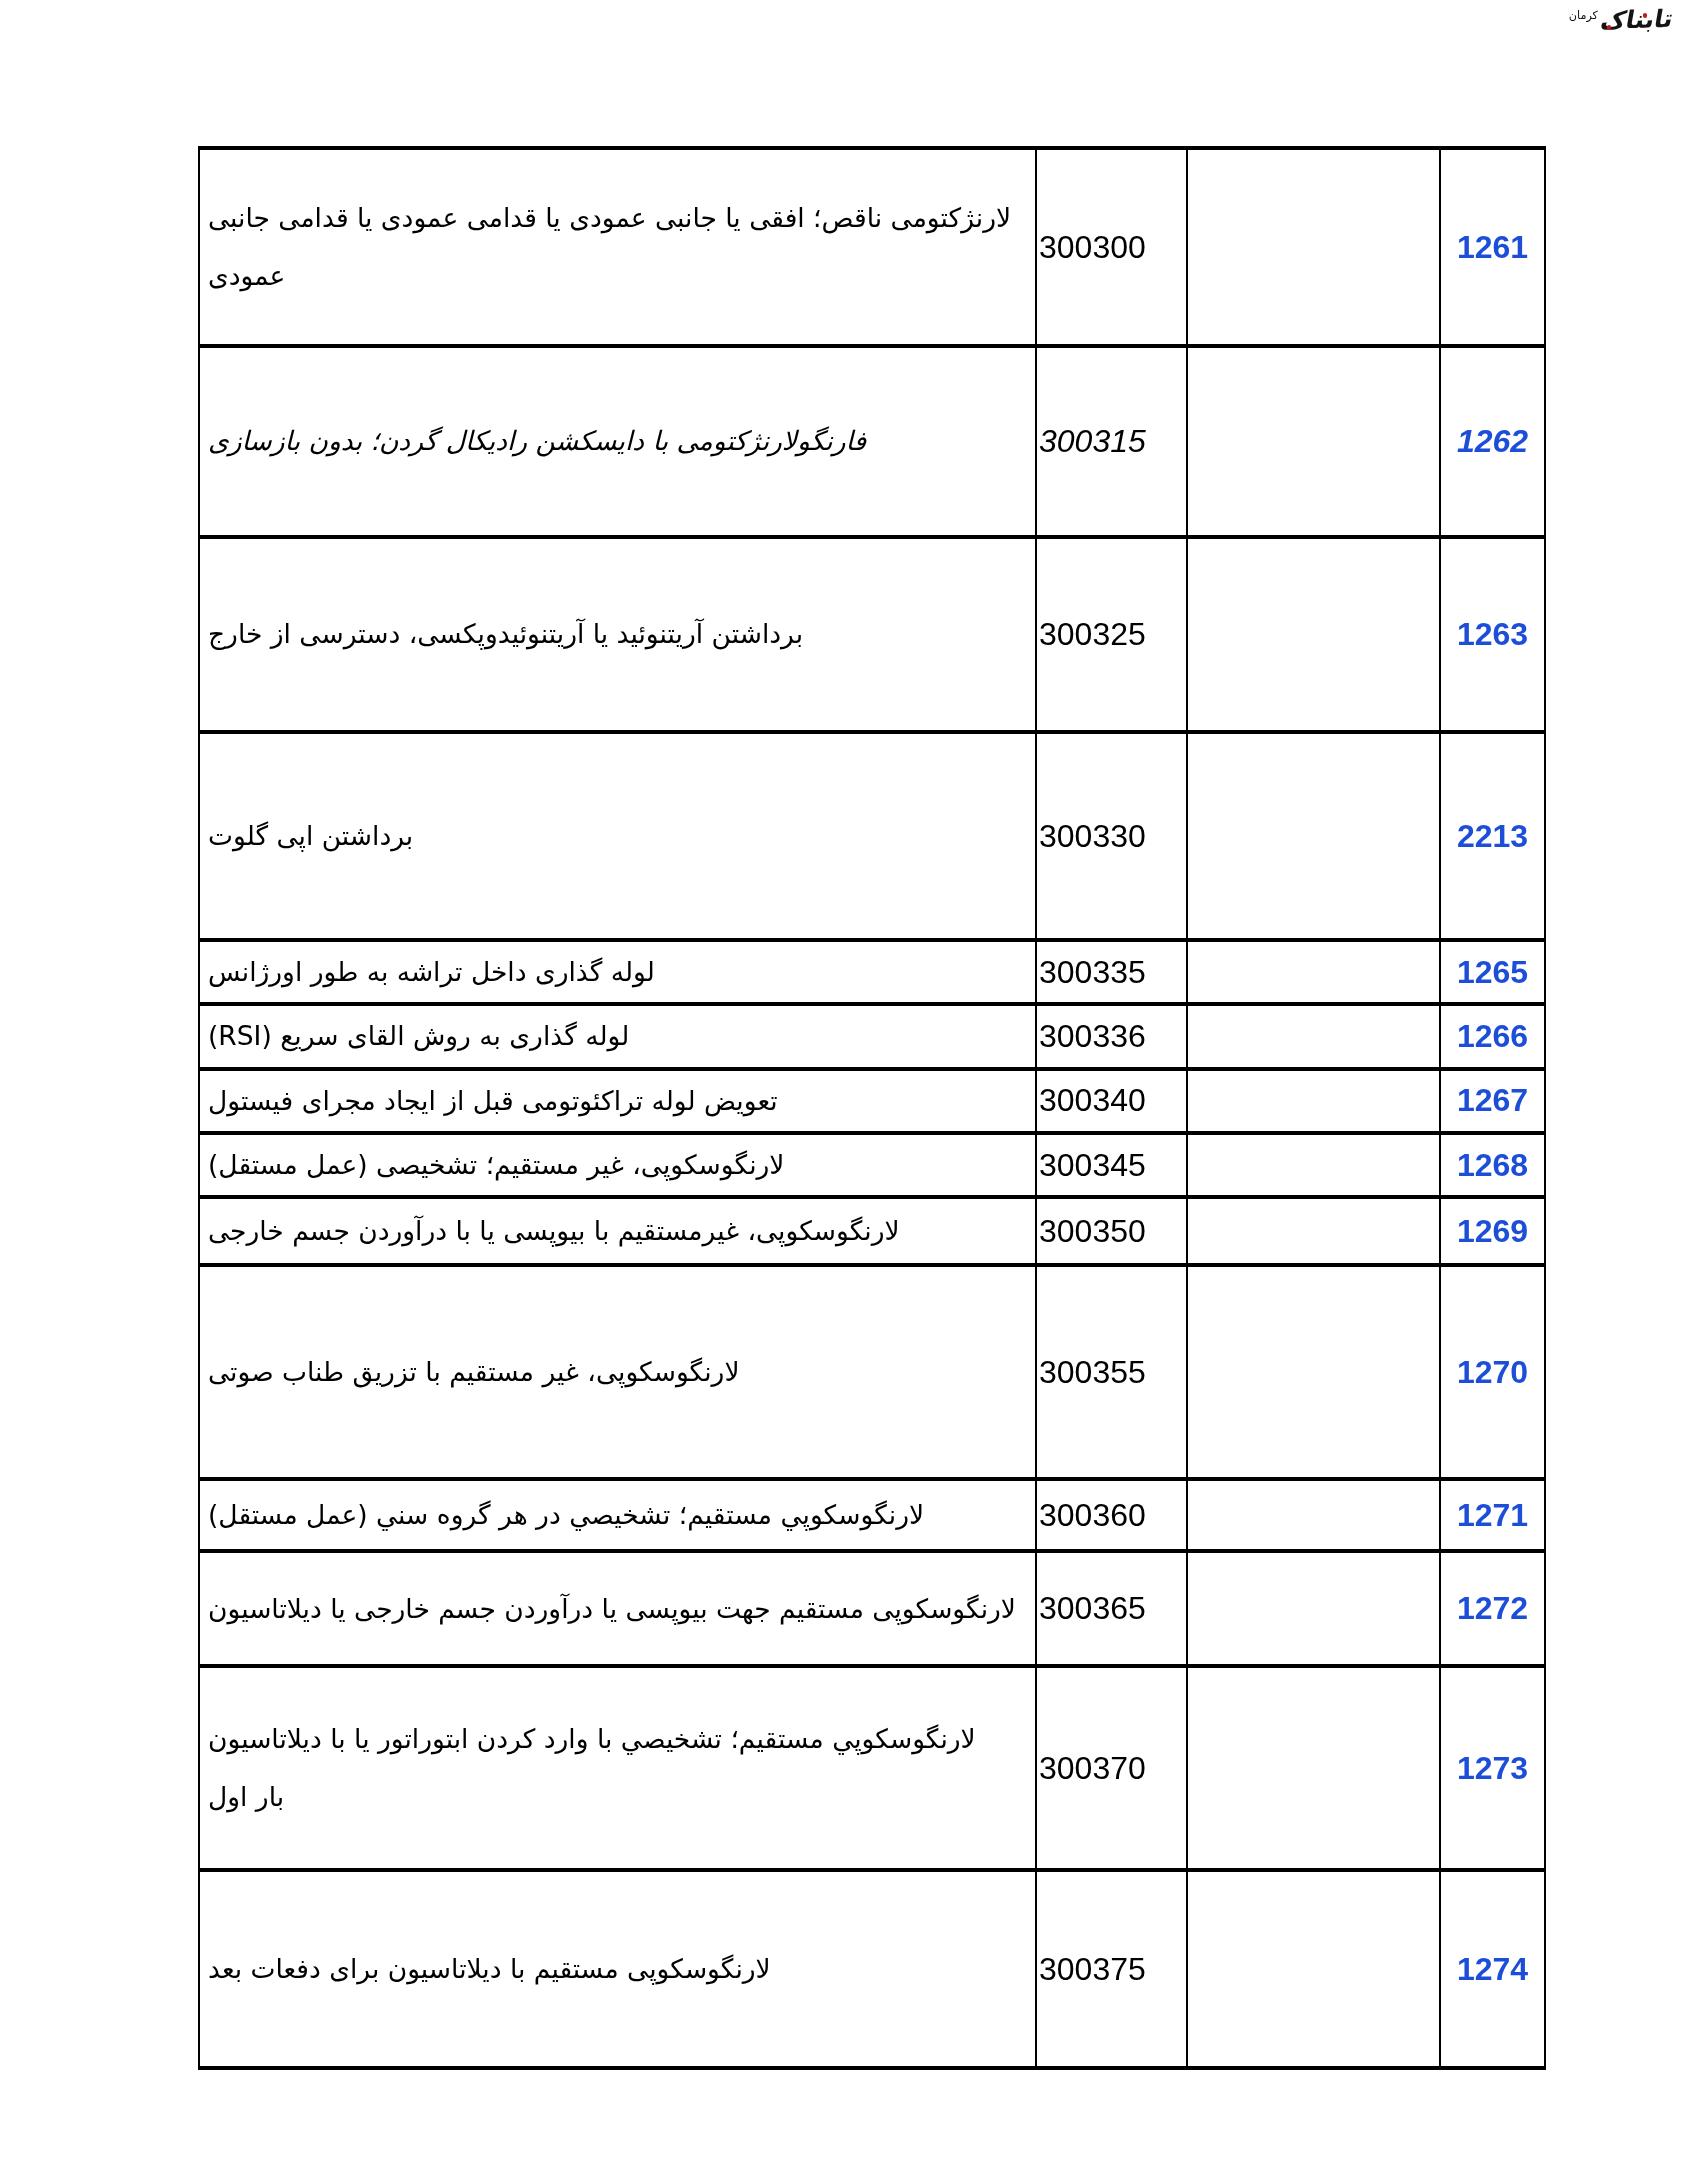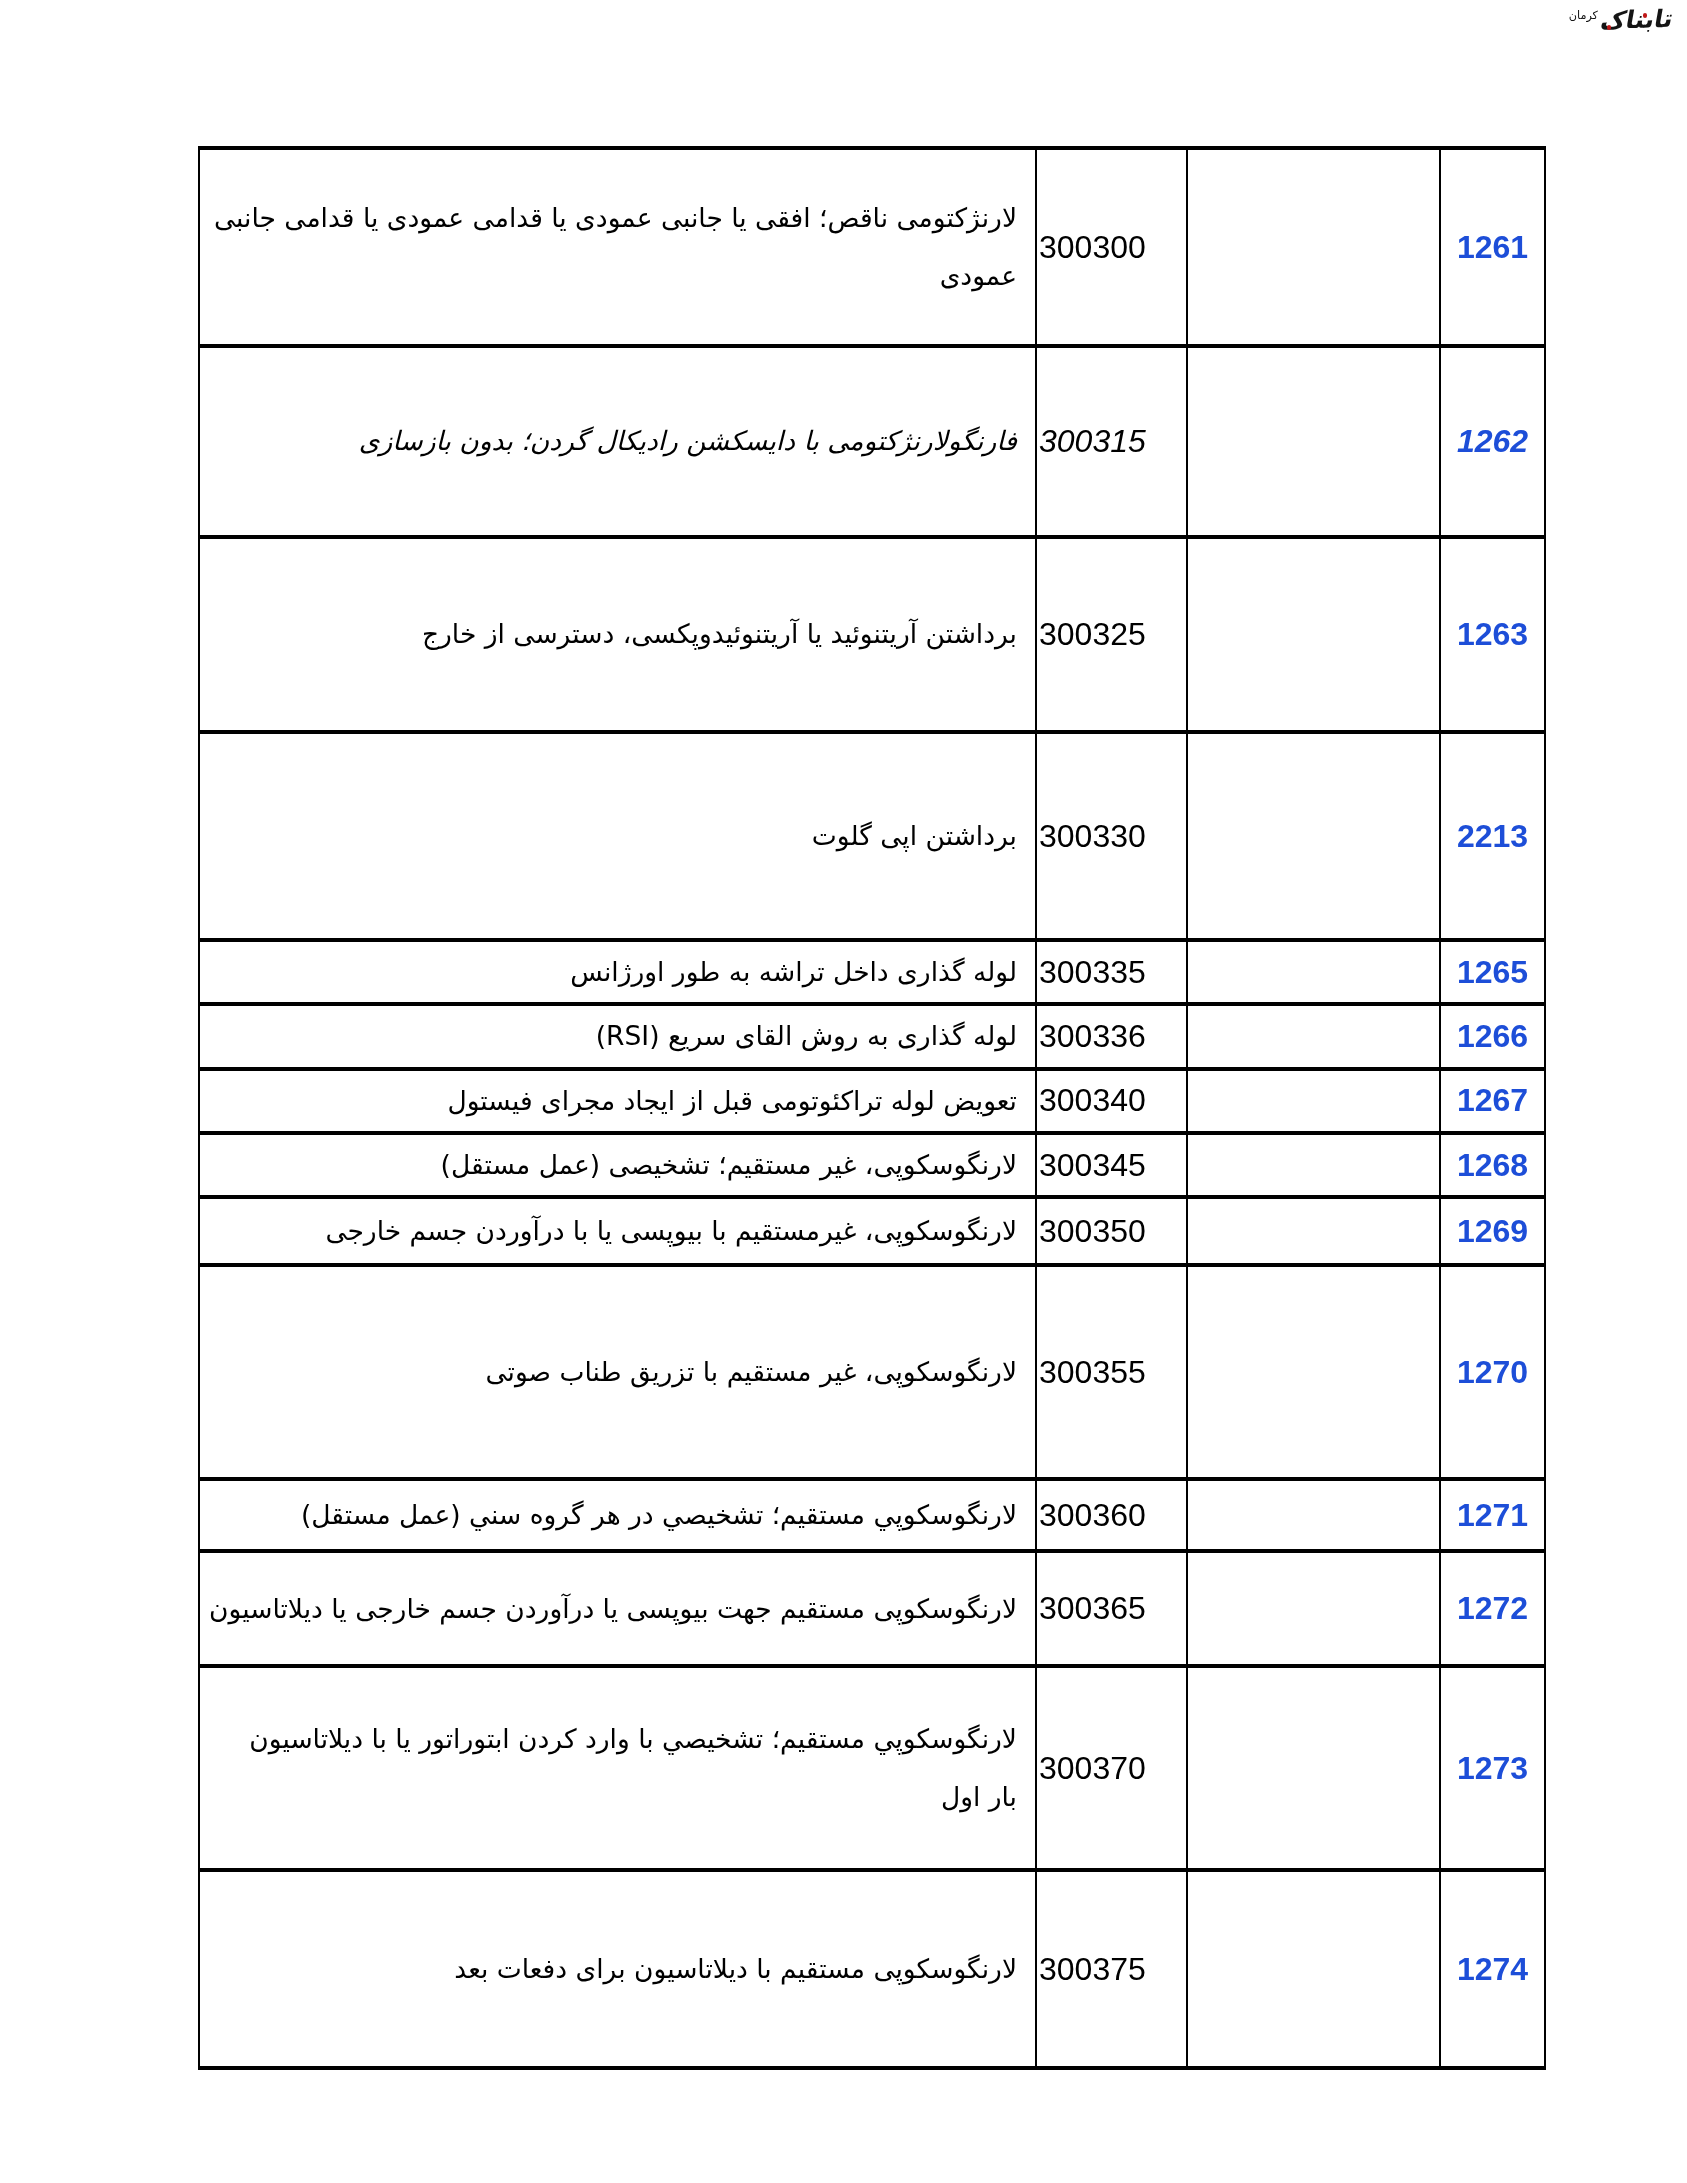--- a/index.html
+++ b/index.html
@@ -114,21 +114,21 @@
   }
   .code-text {
     font-family: "Liberation Sans", "DejaVu Sans", sans-serif;
     font-size: 32px;
     font-weight: 400;
     color: #000000;
     direction: ltr;
     unicode-bidi: embed;
   }
   .c-desc {
-    text-align: right;
+    text-align: left;
     padding-right: 18px;
     padding-left: 8px;
   }
   .desc-text {
     display: block;
     font-family: "DejaVu Sans", sans-serif;
     font-size: 26.5px;
     font-weight: 400;
     color: #000000;
     line-height: 2.2;

